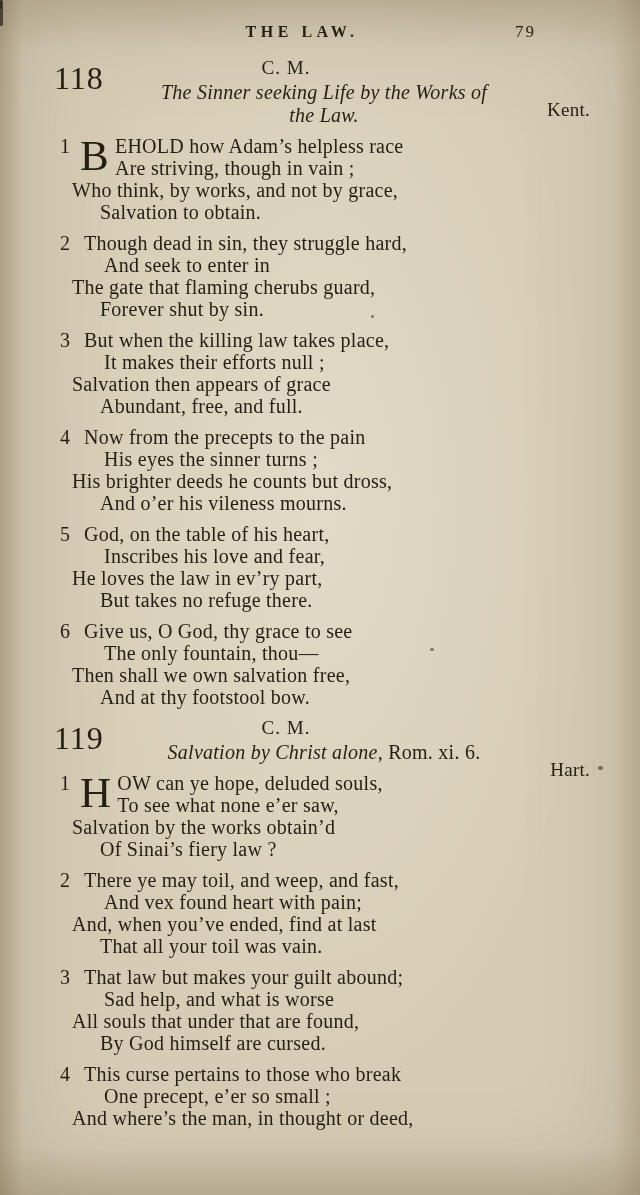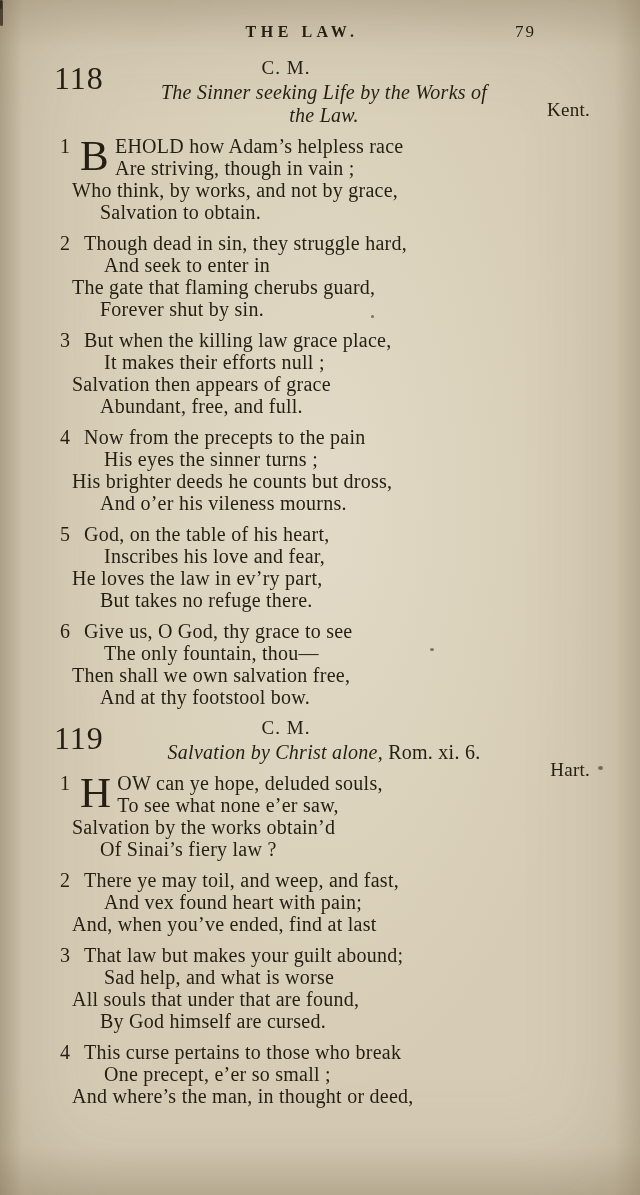--- a/index.html
+++ b/index.html
@@ -124,21 +124,21 @@
       <div class="verse">
         <span class="vnum">2</span>
         <div class="vline l1">Though dead in sin, they struggle hard,</div>
         <div class="vline l2">And seek to enter in</div>
         <div class="vline l3">The gate that flaming cherubs guard,</div>
         <div class="vline l4">Forever shut by sin.</div>
       </div>
 
       <div class="verse">
         <span class="vnum">3</span>
-        <div class="vline l1">But when the killing law grace place,</div>
+        <div class="vline l1">But when the killing law takes place,</div>
         <div class="vline l2">It makes their efforts null ;</div>
         <div class="vline l3">Salvation then appears of grace</div>
         <div class="vline l4">Abundant, free, and full.</div>
       </div>
 
       <div class="verse">
         <span class="vnum">4</span>
         <div class="vline l1">Now from the precepts to the pain</div>
         <div class="vline l2">His eyes the sinner turns ;</div>
         <div class="vline l3">His brighter deeds he counts but dross,</div>
@@ -180,20 +180,21 @@
         <div class="vline l2">To see what none e’er saw,</div>
         <div class="vline l3">Salvation by the works obtain’d</div>
         <div class="vline l4">Of Sinai’s fiery law ?</div>
       </div>
 
       <div class="verse">
         <span class="vnum">2</span>
         <div class="vline l1">There ye may toil, and weep, and fast,</div>
         <div class="vline l2">And vex found heart with pain;</div>
         <div class="vline l3">And, when you’ve ended, find at last</div>
+        <div class="vline l4">That all your toil was vain.</div>
       </div>
 
       <div class="verse">
         <span class="vnum">3</span>
         <div class="vline l1">That law but makes your guilt abound;</div>
         <div class="vline l2">Sad help, and what is worse</div>
         <div class="vline l3">All souls that under that are found,</div>
         <div class="vline l4">By God himself are cursed.</div>
       </div>
 

